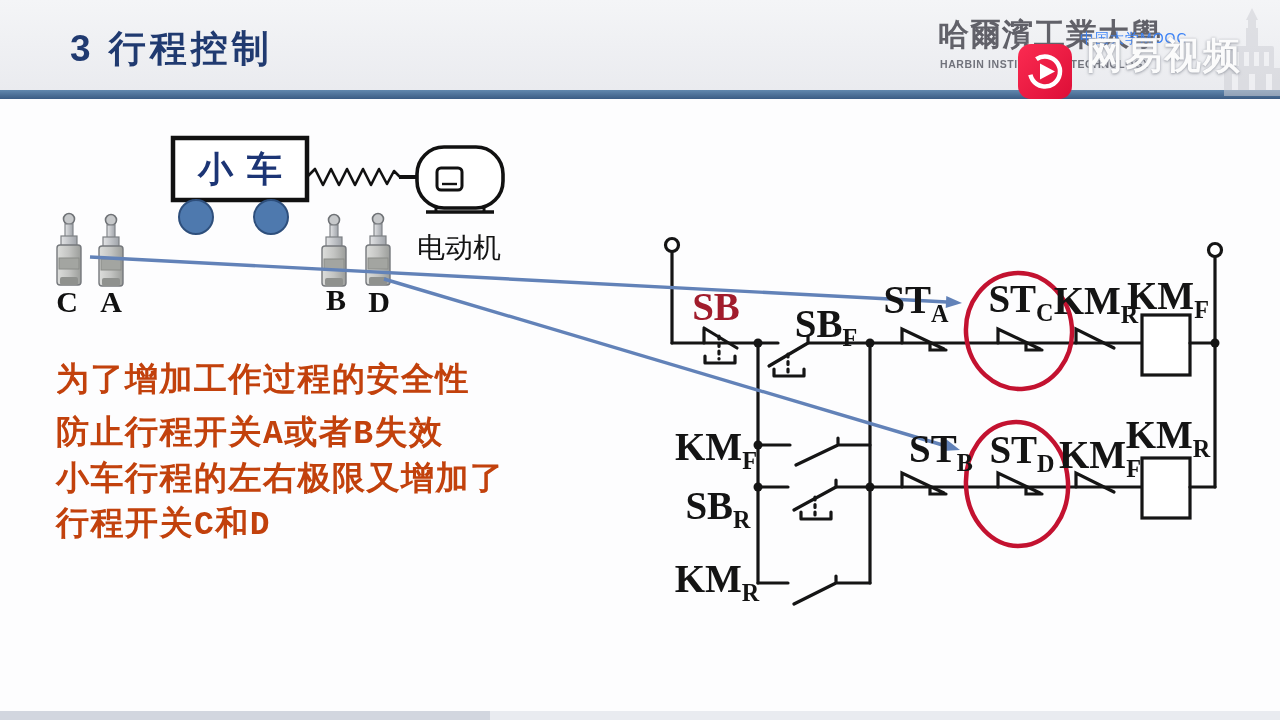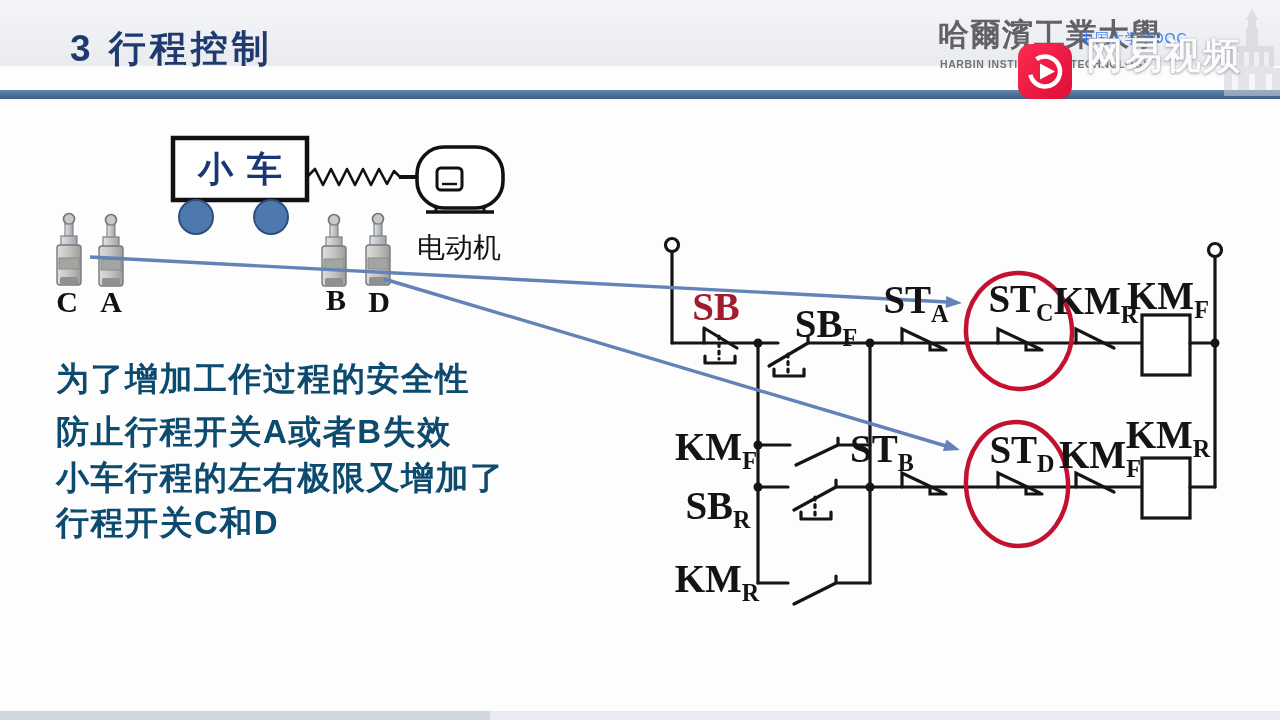--- a/index.html
+++ b/index.html
@@ -1,20 +1,20 @@
 <!DOCTYPE html>
 <html><head>
 <meta charset="utf-8">
 <style>
   * { margin:0; padding:0; box-sizing:border-box; }
   html,body { width:1280px; height:720px; overflow:hidden; }
   body { position:relative; background:#fdfdfe; font-family:"Liberation Sans", sans-serif; }
 
   
-  .header { position:absolute; left:0; top:0; width:1280px; height:66px;
+  .header { position:absolute; left:0; top:0; width:1280px; height:90px;
             background:linear-gradient(#f4f5f7, #eaebef); }
   .page-title { position:absolute; left:70px; top:24px; font-size:37px; font-weight:bold;
                 color:#203a70; letter-spacing:4px; }
   .header-rule { position:absolute; left:0; top:90px; width:1280px; height:9px;
                  background:linear-gradient(#6288ae, #3b5c84); }
 
   
   .seal-cn { position:absolute; left:938px; top:14px; width:200px; font-size:31px; font-weight:bold;
              font-family:"Liberation Serif", serif; color:#4e4e56; letter-spacing:1px; opacity:.88;
              white-space:nowrap; }
@@ -30,22 +30,22 @@
              text-shadow:0 0 1px #a9adb6, 0 1px 3px rgba(125,130,140,.75); }
 
   
   .cart-label { position:absolute; left:240px; top:169px; transform:translate(-50%,-50%);
                 font-size:35px; font-weight:bold; color:#1c3575; letter-spacing:14px;
                 padding-left:14px; white-space:nowrap; }
   .motor-label { position:absolute; left:459px; top:248px; transform:translate(-50%,-50%);
                  font-size:28px; color:#141414; white-space:nowrap; }
   .sw-label { position:absolute; transform:translate(-50%,-50%); font-family:"Liberation Serif",serif;
               font-size:30px; font-weight:bold; color:#111; }
-  .note { position:absolute; left:56px; font-size:33px; font-weight:bold; color:#0c4a6e;
-          letter-spacing:1.5px; white-space:nowrap; }
+  .note { position:absolute; left:56px; font-size:33px; font-weight:bold; color:#c2410c;
+          letter-spacing:1.5px; white-space:nowrap;font-family:Liberation Mono, monospace; }
 
   
   .clabel { position:absolute; transform:translate(-50%,-50%); font-family:"Liberation Serif",serif;
             font-size:39px; font-weight:bold; color:#141414; white-space:nowrap; line-height:1; }
   .clabel sub { font-size:.62em; }
   .clabel.red { color:#a11c2c; }
 
   svg.canvas { position:absolute; left:0; top:0; }
 
   
@@ -256,20 +256,20 @@
 
 <div class="clabel red" style="left:716px;  top:310px;"><span>SB</span><sub></sub></div>
 <div class="clabel" style="left:826px;  top:327px;"><span>SB</span><sub>F</sub></div>
 <div class="clabel" style="left:916px;  top:303px;"><span>ST</span><sub>A</sub></div>
 <div class="clabel" style="left:1021px; top:302px;"><span>ST</span><sub>C</sub></div>
 <div class="clabel" style="left:1096px; top:304px;"><span>KM</span><sub>R</sub></div>
 <div class="clabel" style="left:1168px; top:299px;"><span>KM</span><sub>F</sub></div>
 <div class="clabel" style="left:716px;  top:450px;"><span>KM</span><sub>F</sub></div>
 <div class="clabel" style="left:718px;  top:509px;"><span>SB</span><sub>R</sub></div>
 <div class="clabel" style="left:717px;  top:582px;"><span>KM</span><sub>R</sub></div>
-<div class="clabel" style="left:882px;  top:452px;"><span>ST</span><sub>B</sub></div>
+<div class="clabel" style="left:941px;  top:452px;"><span>ST</span><sub>B</sub></div>
 <div class="clabel" style="left:1022px; top:453px;"><span>ST</span><sub>D</sub></div>
 <div class="clabel" style="left:1100px; top:458px;"><span>KM</span><sub>F</sub></div>
 <div class="clabel" style="left:1168px; top:438px;"><span>KM</span><sub>R</sub></div>
 
 <div class="bottom-bar">
   <div class="played"></div>
 </div>
 
 </body></html>

